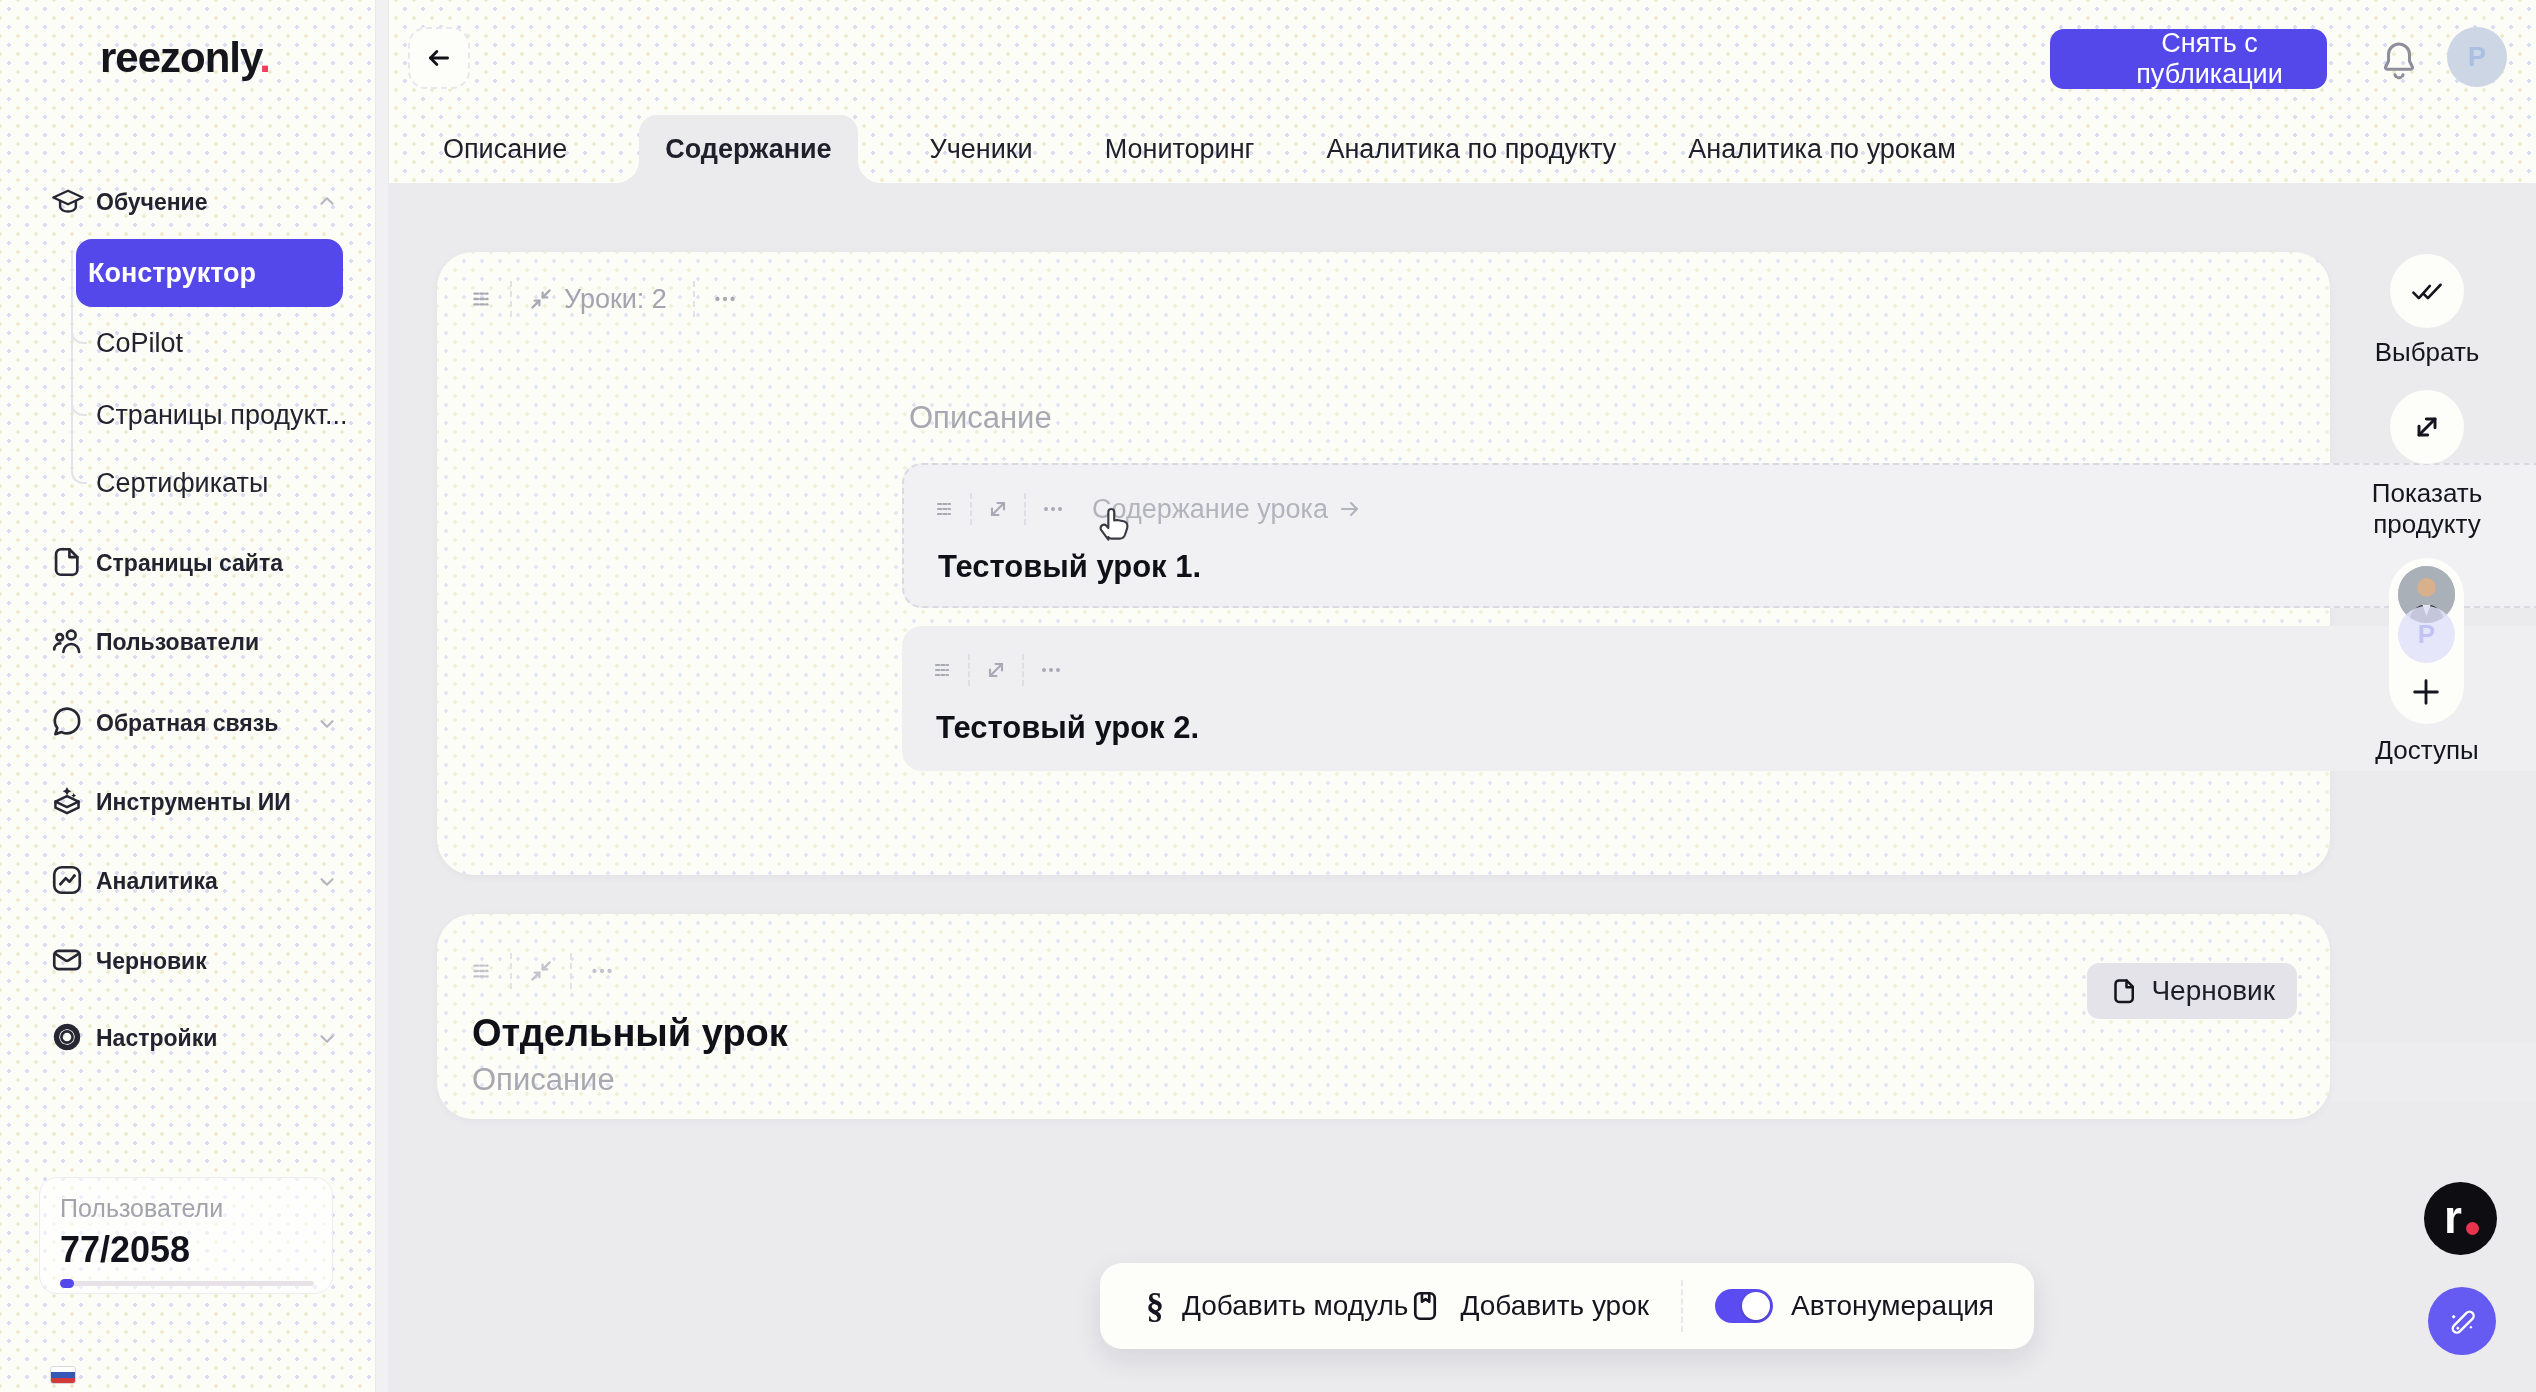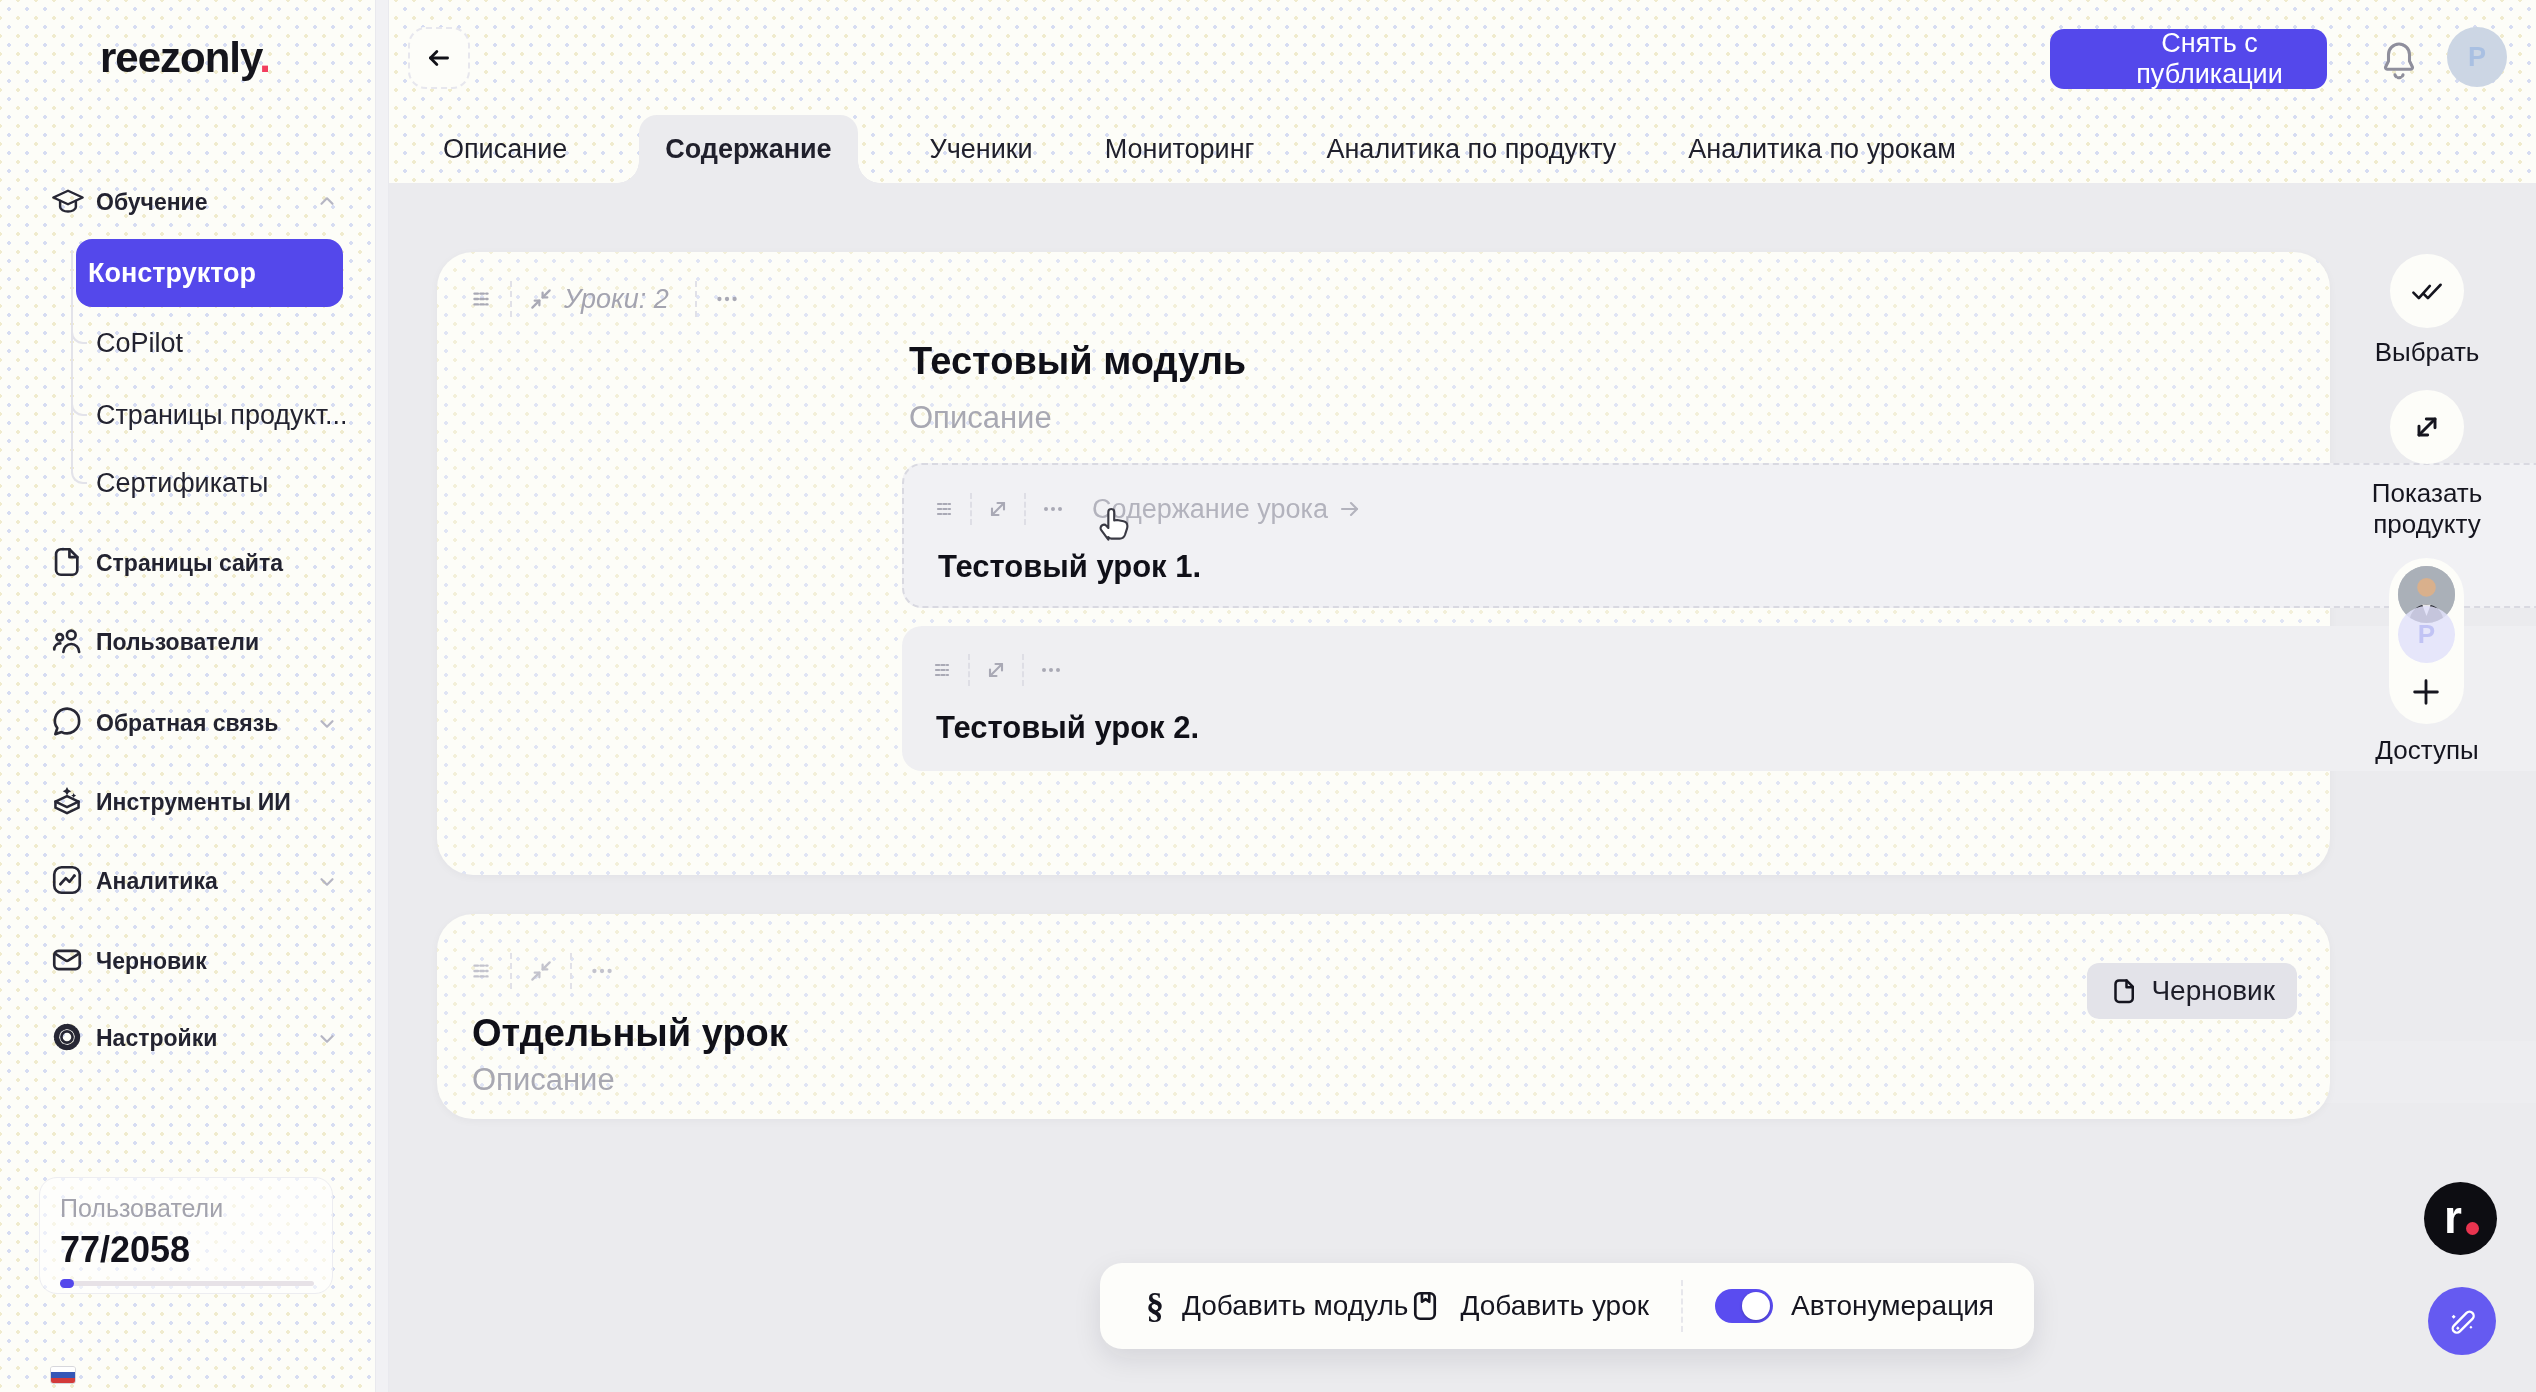--- a/index.html
+++ b/index.html
@@ -310,21 +310,21 @@
   <div class="tab active">Содержание</div>
   <div class="tab">Ученики</div>
   <div class="tab">Мониторинг</div>
   <div class="tab">Аналитика по продукту</div>
   <div class="tab">Аналитика по урокам</div>
 </div>
 
 <div class="content-panel"></div>
 
 <div class="card card1 dotted">
-  <div class="icon-row" style="left:31px; top:24px; height:46px;font-style:italic;">
+  <div class="icon-row" style="left:31px; top:24px; height:46px;">
     <span>
       <svg width="26" height="26" viewBox="0 0 24 24" fill="none" stroke="currentColor" stroke-width="2.2" stroke-linecap="round">
           <path d="M6 7h12M6 12h12M6 17h12" stroke-dasharray="3.2 2.2"></path>
         </svg>
     </span>
     <span class="sep"></span>
     <span>
       <svg width="26" height="26" viewBox="0 0 24 24" fill="none" stroke="currentColor" stroke-width="2.1" stroke-linecap="round" stroke-linejoin="round">
         <path d="M20 4l-6.5 6.5"></path>
           <path d="M13.5 6.2v4.3h4.3"></path>
@@ -336,21 +336,20 @@
     <span class="sep"></span>
     <span>
       <svg width="28" height="26" viewBox="0 0 24 24" fill="currentColor">
           <circle cx="5" cy="12" r="2"></circle>
           <circle cx="12" cy="12" r="2"></circle>
           <circle cx="19" cy="12" r="2"></circle>
         </svg>
     </span>
   </div>
 
-  <div class="mod-title" style="top:88px">Тестовый модуль</div>
   <div class="mod-desc" style="top:148px">Описание</div>
 
   <div class="lesson-row hovered" style="top:211px">
     <div class="l-icons">
       <span>
         <svg width="24" height="24" viewBox="0 0 24 24" fill="none" stroke="currentColor" stroke-width="2.2" stroke-linecap="round">
             <path d="M6 7h12M6 12h12M6 17h12" stroke-dasharray="3.2 2.2"></path>
           </svg>
       </span>
       <span class="sep"></span>

